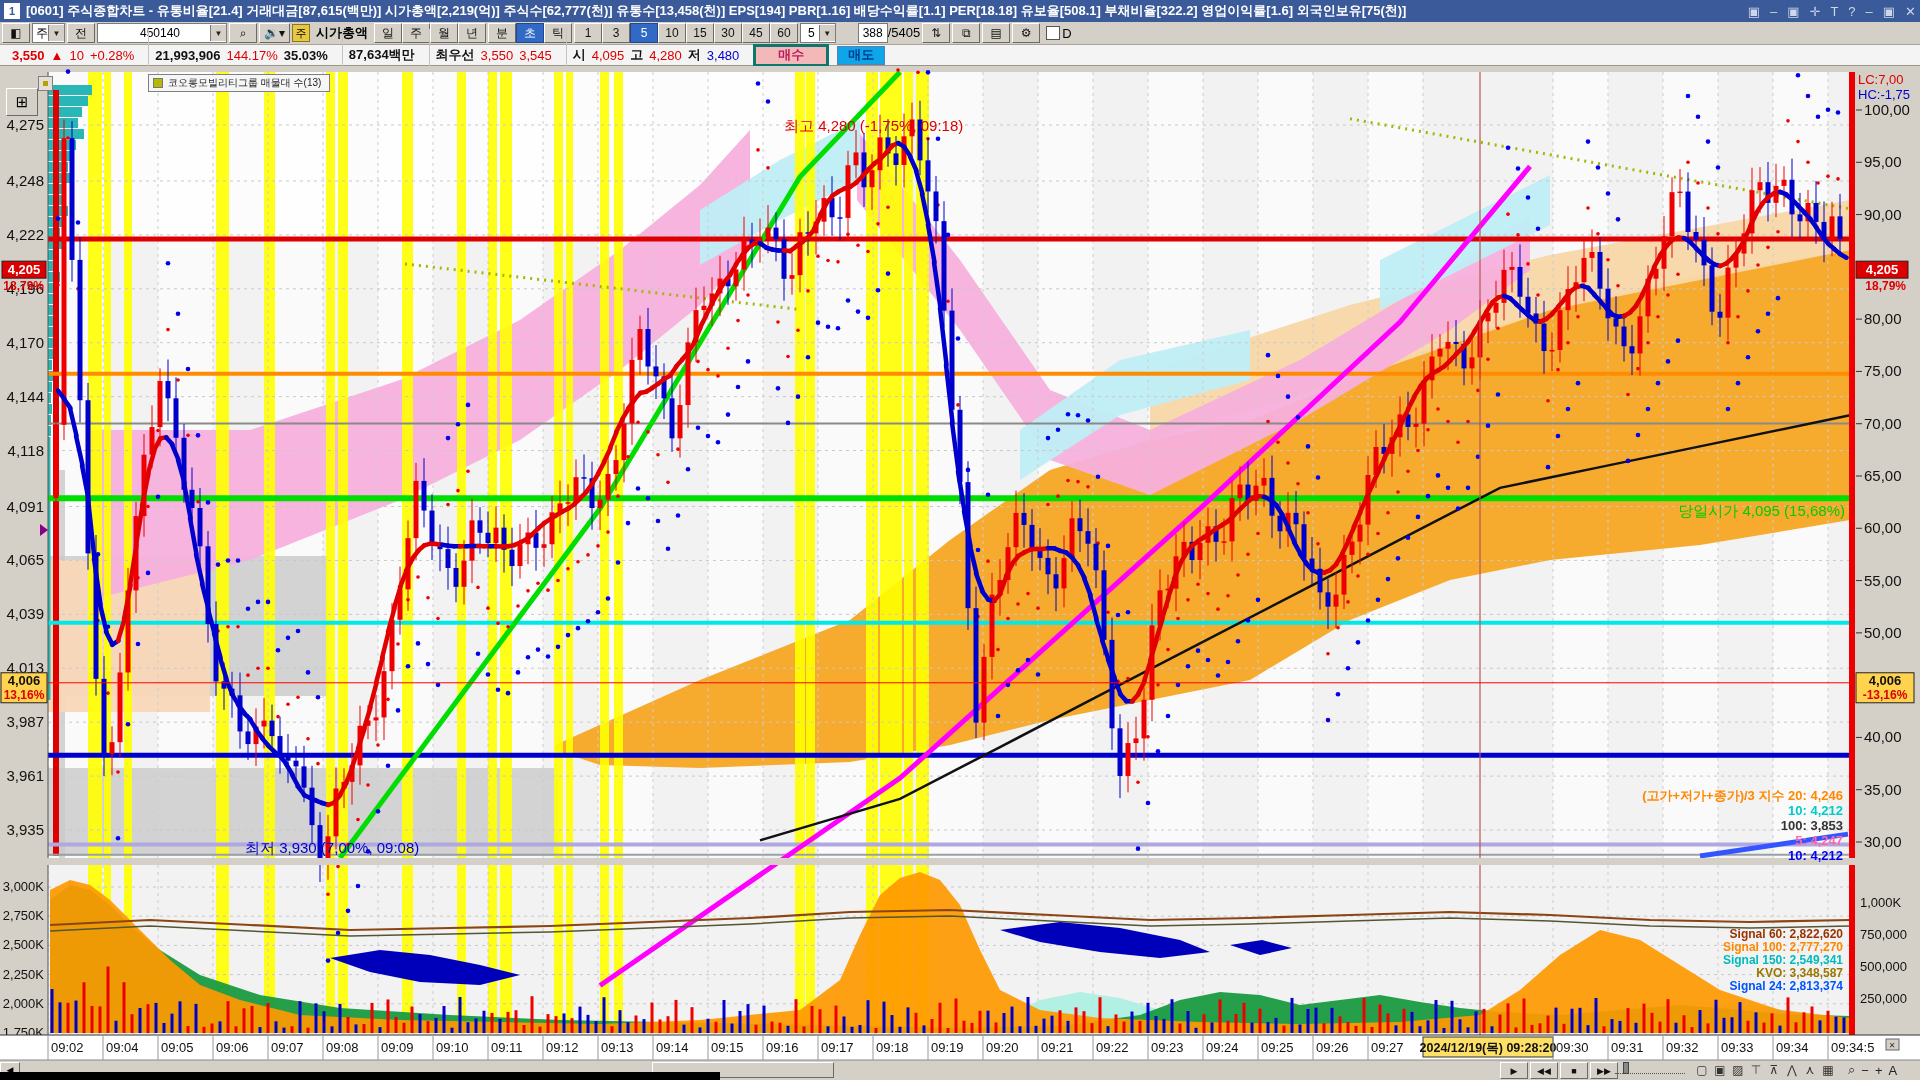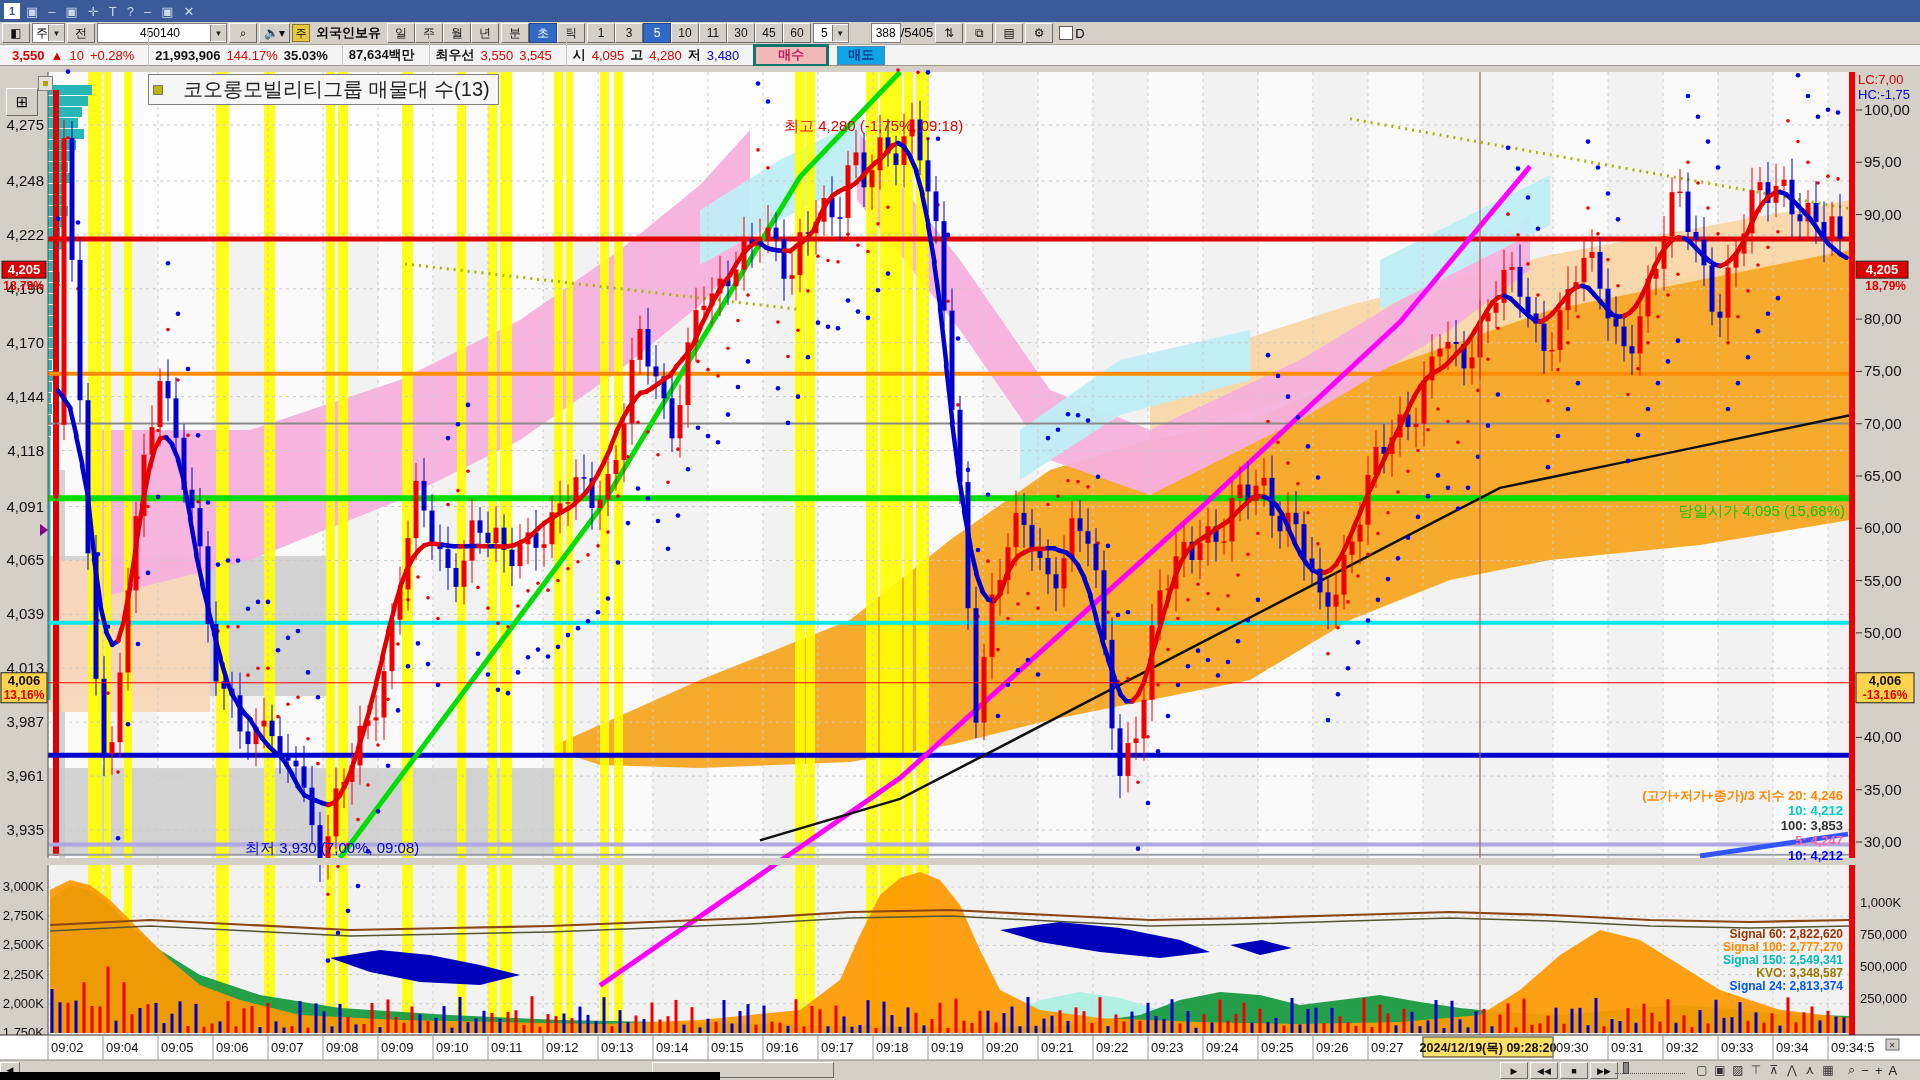--- a/index.html
+++ b/index.html
@@ -28,21 +28,21 @@
   .red{color:#dd0000;} .blue{color:#0000cc;text-align:center;} .blk{color:#111;font-weight:bold;}
   .pb-group{display:flex;gap:6px;align-items:center;padding:16px 6px;border-left:1px solid #c8c4bc;height:100%;}
   .pb-group:first-child{border-left:none;}
   .buybtn{background:#f3b8b8;border:3px solid #0f766e;color:#be185d;padding:0 22px;height:17px;display:flex;align-items:center;font-weight:bold;}
   .sellbtn{background:#0ea5e9;border:1px solid #5a82b0;color:#003a8c;padding:0 10px;height:17px;display:flex;align-items:center;font-weight:bold;}
   .chartwrap{position:absolute;left:0;top:66px;width:1920px;height:996px;background:#d4d0c8;}
   svg{display:block;font-family:"Liberation Sans","DejaVu Sans",sans-serif;}
   .gridbtn{position:absolute;left:6px;top:22px;width:30px;height:26px;background:#d4d0c8;
            border:1px solid;border-color:#fff #6d6a63 #6d6a63 #fff;display:flex;align-items:center;justify-content:center;font-size:15px;}
   .legendbox{position:absolute;left:148px;top:8px;border:1px solid #808080;background:#f6f6f6;
-             padding:1px 8px 1px 4px;display:flex;align-items:center;gap:20px;font-size:20px;color:#222;}
+             padding:1px 8px 1px 4px;display:flex;align-items:center;gap:5px;font-size:10px;color:#222;}
   .legendbox .sq{width:8px;height:8px;background:#b8b800;border:1px solid #777;}
   .minisq{position:absolute;left:38px;top:10px;width:13px;height:13px;background:#e4e0d8;border:1px solid #808080;
           display:flex;align-items:center;justify-content:center;}
   .minisq i{width:5px;height:5px;background:#b8a000;display:block;}
   .statusbar{position:absolute;left:0;top:1062px;width:1920px;height:18px;background:#d4d0c8;}
   .statusbar .blackstrip{position:absolute;left:0;top:10px;width:720px;height:8px;background:#000;}
   .scrlbtn{position:absolute;left:0;top:0;width:18px;height:14px;background:#d4d0c8;border:1px solid;
            border-color:#fff #6d6a63 #6d6a63 #fff;font-size:9px;display:flex;align-items:center;justify-content:center;}
   .scrlthumb{position:absolute;left:652px;top:0;width:180px;height:14px;background:#d4d0c8;border:1px solid;
            border-color:#fff #6d6a63 #6d6a63 #fff;}
@@ -52,20 +52,21 @@
   .slider i{position:absolute;left:8px;top:-3px;width:4px;height:10px;background:#888;border:1px solid #444;display:block;}
   .icongrp{position:absolute;top:0;display:flex;gap:4px;align-items:center;font-size:12px;color:#333;}
   .icongrp span{display:inline-flex;align-items:center;justify-content:center;min-width:14px;height:15px;}
   .zoomgrp{position:absolute;left:1848px;top:0;display:flex;gap:6px;font-size:13px;color:#222;align-items:center;}
 </style>
 </head>
 <body>
 
 <div class="titlebar">
   <span class="winnum">1</span>
+  <span class="title">[0601] 주식종합차트 - 유통비율[21.4] 거래대금[87,615(백만)] 시가총액[2,219(억)] 주식수[62,777(천)] 유통수[13,458(천)] EPS[194] PBR[1.16] 배당수익률[1.1] PER[18.18] 유보율[508.1] 부채비율[322.2] 영업이익률[1.6] 외국인보유[75(천)]</span>
   <span class="ctrls">
     <span>▣</span>
     <span>–</span>
     <span>▣</span>
     <span>✛</span>
     <span>T</span>
     <span>?</span>
     <span>–</span>
     <span>▣</span>
     <span>✕</span>
@@ -79,38 +80,38 @@
       <span class="arrow">▼</span>
     </span>
   <span class="tbtn">전</span>
   <span class="combo" style="width:86px;padding-left:42px;">
       <span style="flex:1">450140</span>
       <span class="arrow">▼</span>
     </span>
   <span class="tbtn">⌕</span>
   <span class="tbtn">🔉▾</span>
   <span class="stockbadge">주</span>
-  <span class="stockname">외국인보유</span>
+  <span class="stockname">시가총액</span>
   <span class="ticks">
     <span class="tbtn">일</span>
     <span class="tbtn">주</span>
     <span class="tbtn">월</span>
     <span class="tbtn">년</span>
   </span>
   <span class="ticks">
     <span class="tbtn">분</span>
     <span class="tbtn sel">초</span>
     <span class="tbtn">틱</span>
   </span>
   <span class="ticks">
     <span class="tbtn">1</span>
     <span class="tbtn">3</span>
     <span class="tbtn sel">5</span>
     <span class="tbtn">10</span>
-    <span class="tbtn">11</span>
+    <span class="tbtn">15</span>
     <span class="tbtn">30</span>
     <span class="tbtn">45</span>
     <span class="tbtn">60</span>
   </span>
   <span class="combo">
       <span style="padding:0 4px;">5</span>
       <span class="arrow">▼</span>
     </span>
   <span style="margin-left:20px;">
     <span class="combo" style="display:inline-flex;padding:0 4px;">388</span><span>/5405</span>

